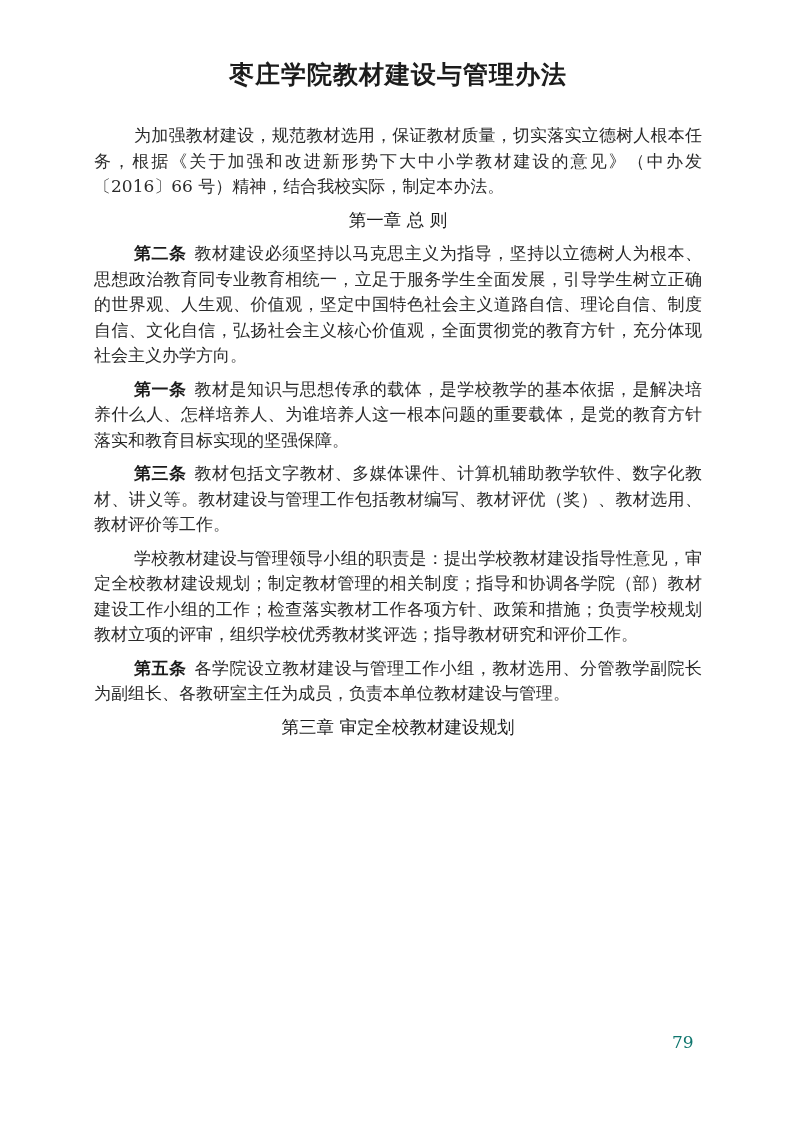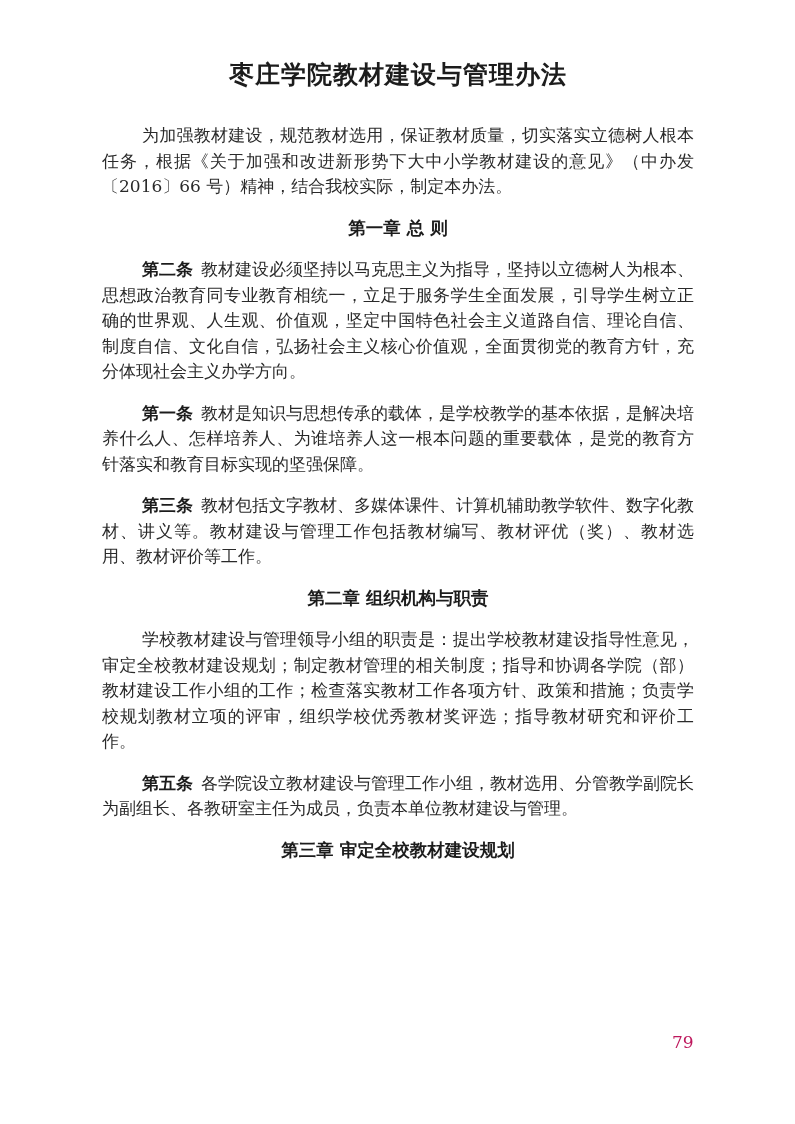--- a/index.html
+++ b/index.html
@@ -29,59 +29,58 @@
     text-align: center;
     margin: 0 0 33px 0;
     line-height: 30px;
     letter-spacing: 1px;
     color: #1c1c1c;
   }
   p.body {
     font-size: 17px;
     line-height: 25.5px;
     text-align: justify;
-    margin: 16px;
+    margin: 8px;
     text-indent: 40px;
     color: #2a2a2a;
   }
   p.body b.lead {
     font-weight: bold;
     color: #1c1c1c;
     margin-right: 8px;
   }
   p.chapter {
     font-size: 17.5px;
-    font-weight: bold;
+    font-weight: normal;
     text-align: center;
     text-indent: 0;
     margin: 3px 0 3px 0;
     line-height: 25.5px;
     color: #1c1c1c;
   }
   .page-number {
     position: absolute;
     top: 1032px;
     left: 672px;
     font-size: 17px;
     line-height: 20px;
-    color: #be185d;
+    color: #0f766e;
   }
 </style>
 </head>
 <body>
 
 <div class="page">
   <div class="content">
     <h1 class="doc-title">枣庄学院教材建设与管理办法</h1>
     <div id="paragraph-host">
         <p class="body">为加强教材建设，规范教材选用，保证教材质量，切实落实立德树人根本任务，根据《关于加强和改进新形势下大中小学教材建设的意见》（中办发〔2016〕66 号）精神，结合我校实际，制定本办法。</p>
         <p class="chapter">第一章 总 则</p>
         <p class="body"><b class="lead">第二条</b><span>教材建设必须坚持以马克思主义为指导，坚持以立德树人为根本、思想政治教育同专业教育相统一，立足于服务学生全面发展，引导学生树立正确的世界观、人生观、价值观，坚定中国特色社会主义道路自信、理论自信、制度自信、文化自信，弘扬社会主义核心价值观，全面贯彻党的教育方针，充分体现社会主义办学方向。</span></p>
         <p class="body"><b class="lead">第一条</b><span>教材是知识与思想传承的载体，是学校教学的基本依据，是解决培养什么人、怎样培养人、为谁培养人这一根本问题的重要载体，是党的教育方针落实和教育目标实现的坚强保障。</span></p>
         <p class="body"><b class="lead">第三条</b><span>教材包括文字教材、多媒体课件、计算机辅助教学软件、数字化教材、讲义等。教材建设与管理工作包括教材编写、教材评优（奖）、教材选用、教材评价等工作。</span></p>
-        <p class="chapter">第二章 组织机构与职责</p>
         <p class="body">学校教材建设与管理领导小组的职责是：提出学校教材建设指导性意见，审定全校教材建设规划；制定教材管理的相关制度；指导和协调各学院（部）教材建设工作小组的工作；检查落实教材工作各项方针、政策和措施；负责学校规划教材立项的评审，组织学校优秀教材奖评选；指导教材研究和评价工作。</p>
         <p class="body"><b class="lead">第五条</b><span>各学院设立教材建设与管理工作小组，教材选用、分管教学副院长为副组长、各教研室主任为成员，负责本单位教材建设与管理。</span></p>
         <p class="chapter">第三章 审定全校教材建设规划</p>
       </div>
   </div>
   <div class="page-number">79</div>
 </div>
 
 </body></html>

